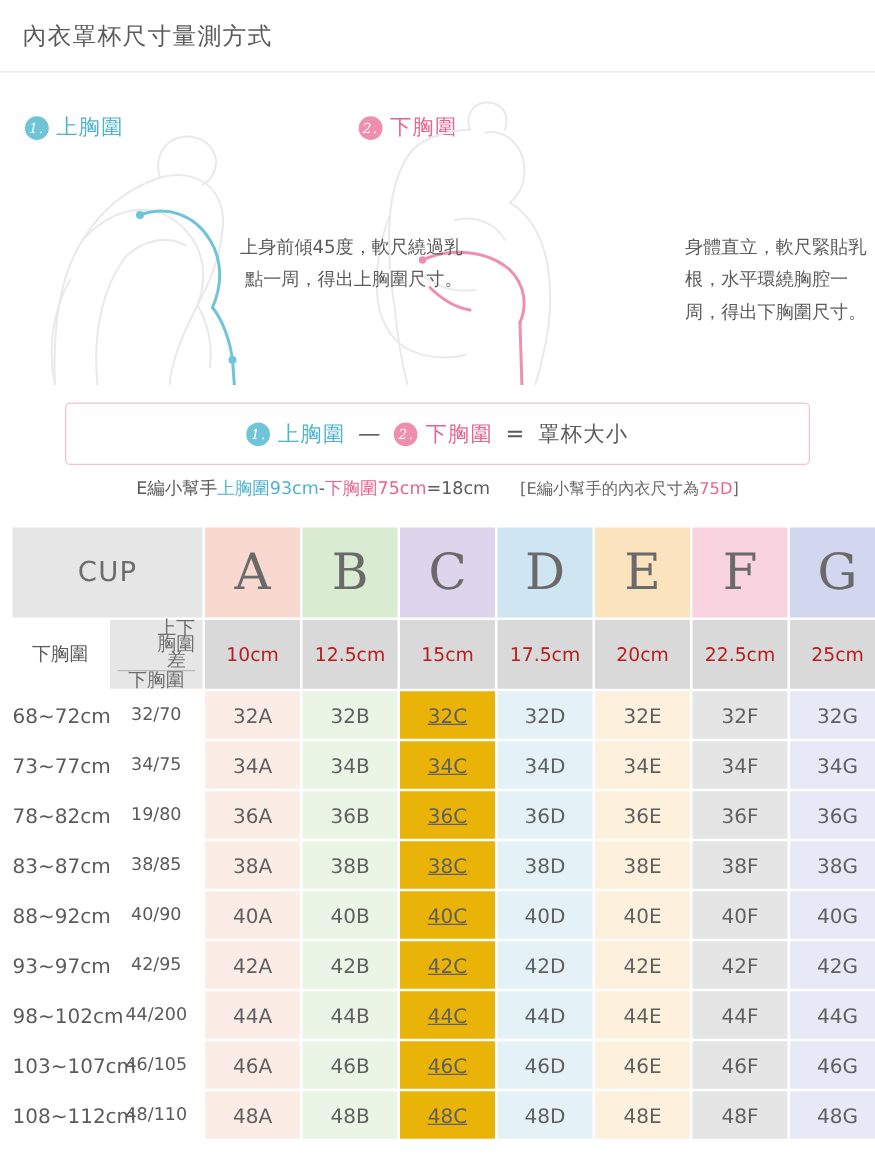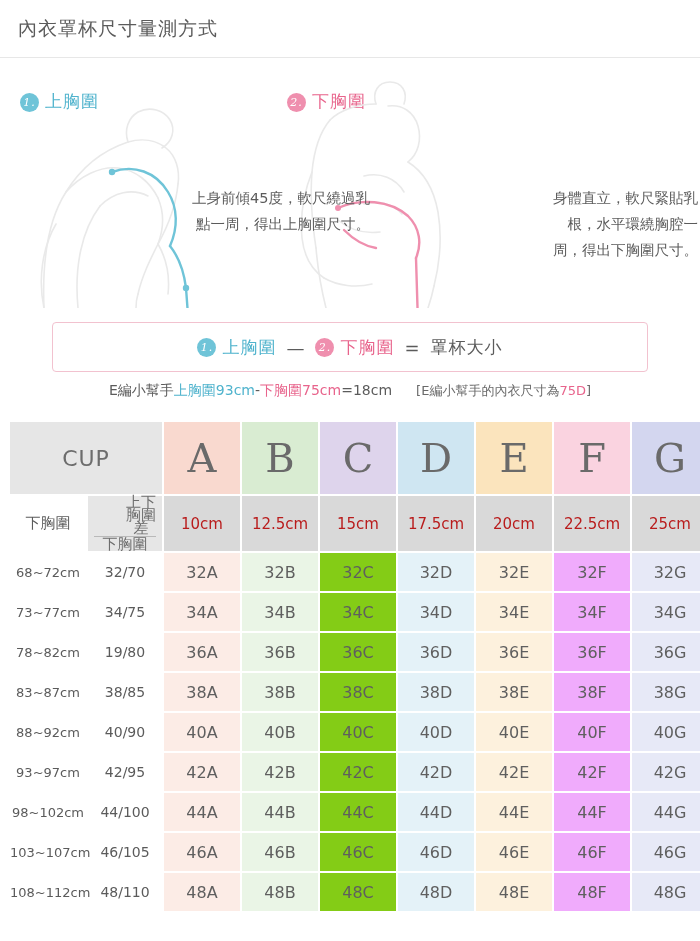--- a/index.html
+++ b/index.html
@@ -65,21 +65,21 @@
     width: 180px;
     text-align: right;
     font-size: 14.5px;
     line-height: 26px;
     color: #5b5b5b;
   }
   .cap2 {
     position: absolute;
     left: 548px; top: 127px;
     width: 150px;
-    text-align: right;
+    text-align: left;
     font-size: 14.5px;
     line-height: 26px;
     color: #5b5b5b;
   }
 
   .figure {
     position: absolute;
     top: 22px;
   }
   .fig-left { left: 8px; }
@@ -155,38 +155,38 @@
   .diff-head {
     background: #e6e6e6;
     font-size: 11px;
     line-height: 13px;
     color: #6d6d6d;
   }
   .diff-head .l1 { display: block; padding-left: 32px; }
   .diff-head .l2 { display: block; border-top: 1px solid #b9b9b9; margin: 1px 6px 0; padding-top: 1px; }
   .diff-cell { background: #d9d9d9; color: #b91c1c; }
 
-  .rowhead-band { background: #ffffff; font-size: 13px; color: #5b5b5b; }
+  .rowhead-band { background: #ffffff; font-size: 16px; color: #5b5b5b; }
   .size-cell { background: #ffffff; font-size: 14px; color: #5b5b5b; }
 
   
   .c-a { background: #f9d9cf; }
   .c-b { background: #d9ecd2; }
   .c-c { background: #ded4ec; }
   .c-d { background: #cfe6f2; }
   .c-e { background: #fbe4bd; }
   .c-f { background: #fad3e0; }
   .c-g { background: #d3d6ef; }
 
   .c-a-l { background: #fcece6; }
   .c-b-l { background: #eaf5e6; }
-  .c-c-l { background: #84cc16; }
+  .c-c-l { background: #eab308; text-decoration: underline; }
   .c-d-l { background: #e4f2f8; }
   .c-e-l { background: #fdf1dd; }
-  .c-f-l { background: #f0abfc; margin-top: 10px; }
+  .c-f-l { background: #e5e5e5; margin-top: 10px; }
   .c-g-l { background: #e7e9f7; }
 
   
   col.w-rowhead { width: 76px; }
   col.w-size { width: 74px; }
   col.w-cup { width: 76px; }
 </style>
 </head>
 <body>
 
@@ -374,21 +374,21 @@
           <td class="c-a-l">42A</td>
           <td class="c-b-l">42B</td>
           <td class="c-c-l">42C</td>
           <td class="c-d-l">42D</td>
           <td class="c-e-l">42E</td>
           <td class="c-f-l">42F</td>
           <td class="c-g-l">42G</td>
         </tr>
         <tr>
           <td class="rowhead-band">98~102cm</td>
-          <td class="size-cell">44/100</td>
+          <td class="size-cell">44/200</td>
           <td class="c-a-l">44A</td>
           <td class="c-b-l">44B</td>
           <td class="c-c-l">44C</td>
           <td class="c-d-l">44D</td>
           <td class="c-e-l">44E</td>
           <td class="c-f-l">44F</td>
           <td class="c-g-l">44G</td>
         </tr>
         <tr>
           <td class="rowhead-band">103~107cm</td>

